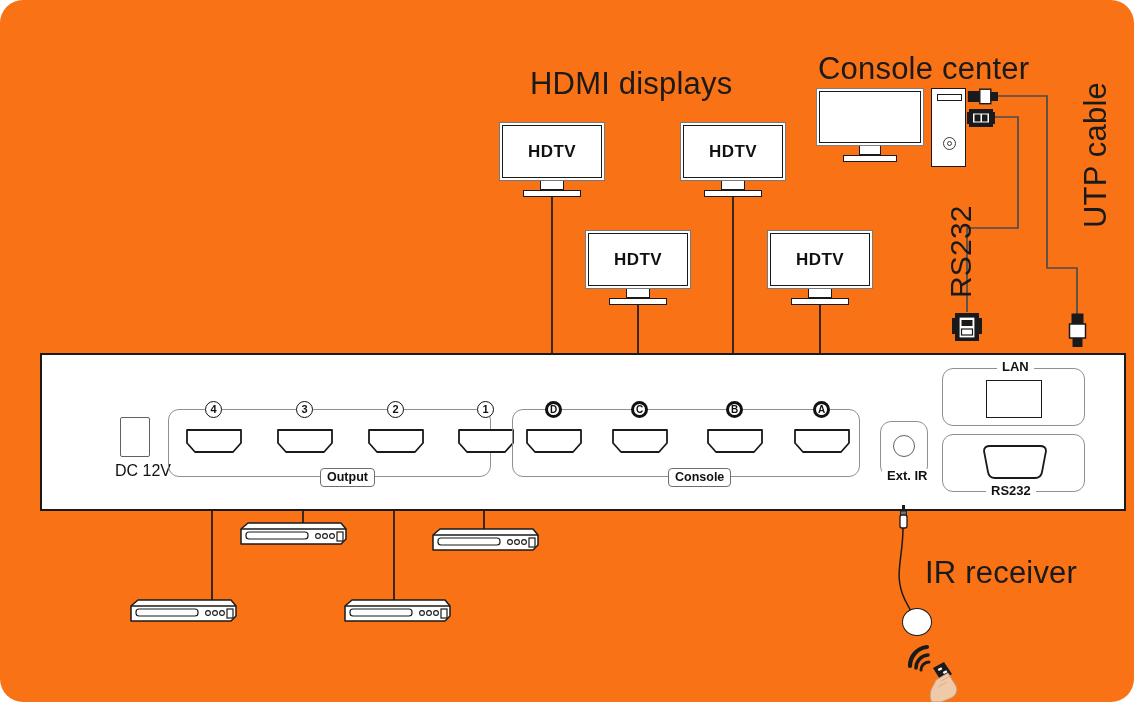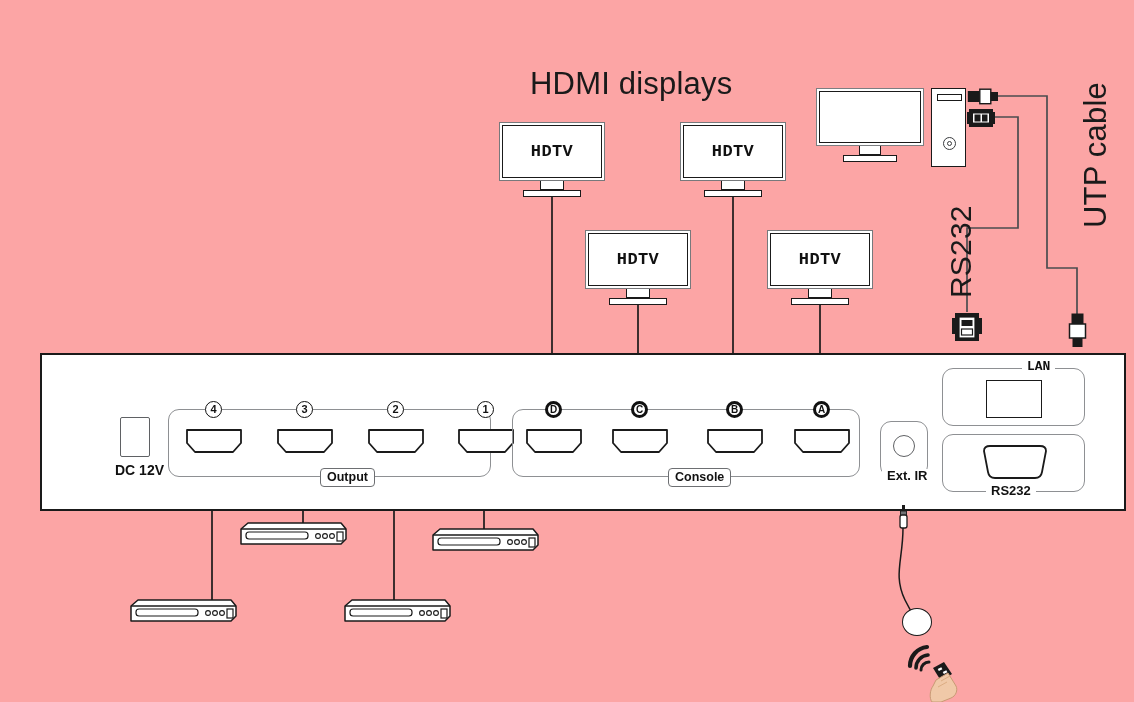--- a/index.html
+++ b/index.html
@@ -9,22 +9,23 @@
     background: #ffffff;
   }
   body {
     font-family: "Liberation Sans", sans-serif;
     color: #1a1a1a;
   }
   #stage {
     position: relative;
     width: 1134px;
     height: 702px;
-    background: #fca5a5;
+    background: #f97316;
     overflow: hidden;
+    border-radius: 23px;
   }
   #wires {
     position: absolute;
     left: 0;
     top: 0;
     width: 1134px;
     height: 702px;
     pointer-events: none;
   }
   .lbl {
@@ -38,21 +39,20 @@
     font-size: 31px;
   }
   .lbl-vert {
     transform-origin: 0 0;
     transform: rotate(-90deg);
   }
 
   
   .tv {
     position: absolute;
-    font-family: Liberation Mono, monospace;
   }
   .tv .screen {
     border: 1.6px solid #77797c;
     background: #fff;
     box-sizing: border-box;
     padding: 2px;
   }
   .tv .screen-inner {
     border: 1.8px solid #1a1a1a;
     width: 100%;
@@ -169,22 +169,22 @@
     box-sizing: border-box;
   }
   .lanport {
     position: absolute;
     border: 1.8px solid #1a1a1a;
     background: #fff;
     box-sizing: border-box;
   }
   .panel-cap-sm {
     position: absolute;
-    font-size: 14px;
-    font-weight: bold;
+    font-size: 16px;
+    font-weight: normal;
     color: #111;
     white-space: nowrap;
   }
 
   
   .player { position: absolute; }
 
   
   .monitor { position: absolute; }
   .monitor .mscreen {
@@ -269,26 +269,28 @@
     <g fill="none" stroke="#4a4c4f" stroke-width="1.7">
       <path d="M998,96 L1047,96 L1047,182 L1047,226 L1047,268 L1027,268 L1003,268 L1003,300 L1003,316" stroke="none"></path>
       <path d="M998,96 L1047,96 L1047,268 L1077,268 L1077,318"></path>
 
       <path d="M995,117 L1018,117 L1018,228 L967,228 L967,312"></path>
     </g>
   </svg>
 
   <div class="lbl lbl-big" style="left:530px; top:66px;">HDMI displays</div>
 
+  <div class="lbl lbl-big" style="left:818px; top:51px;">Console center</div>
 
   <div class="lbl lbl-big lbl-vert" style="left:1078px; top:228px;">UTP cable</div>
 
   <div class="lbl lbl-vert" style="left:944px; top:298px; font-size:30px;">RS232</div>
 
 
+  <div class="lbl lbl-big" style="left:925px; top:555px;">IR receiver</div>
 
   <div class="tv" style="left:499px; top:122px; width:106px;">
     <div class="screen" style="width:106px; height:59px;">
       <div class="screen-inner">
         <span class="tvtext" style="font-size:17px;">HDTV</span>
       </div>
     </div>
     <div class="neck" style="top:59px; width:24px; height:9px;"></div>
     <div class="base" style="top:68px; width:58px; height:7px;"></div>
   </div>
@@ -439,21 +441,21 @@
         <path d="M2,3 L56,3 L56,16 L48,25 L10,25 L2,16 Z" fill="#fff" stroke="#1a1a1a" stroke-width="1.8" stroke-linejoin="round"></path>
       </svg>
     </div>
     <div class="portmark out" style="left:771px; top:46px;">A</div>
 
     <div class="grp" style="left:838px; top:66px; width:48px; height:56px;"></div>
     <div class="irjack" style="left:851px; top:80px; width:22px; height:22px;"></div>
     <div class="grp-cap" style="left:840px; top:114px;">Ext. IR</div>
 
     <div class="grp" style="left:900px; top:13px; width:143px; height:58px;"></div>
-    <div class="grp-cap" style="left:980px; top:5px;font-family:Liberation Mono, monospace;">LAN</div>
+    <div class="grp-cap" style="left:955px; top:5px;">LAN</div>
     <div class="lanport" style="left:944px; top:25px; width:56px; height:38px;"></div>
 
     <div class="grp" style="left:900px; top:79px; width:143px; height:58px;"></div>
     <div class="grp-cap" style="left:944px; top:129px;">RS232</div>
     <div style="position:absolute; left:938px; top:89px;">
       <svg width="70" height="38" viewBox="0 0 70 38">
         <path d="M4,7 Q4,2 10,2 L60,2 Q66,2 66,7 L62,28 Q61,34 55,34 L15,34 Q9,34 8,28 Z" fill="#fff" stroke="#1a1a1a" stroke-width="1.8" stroke-linejoin="round"></path>
       </svg>
     </div>
   </div>

